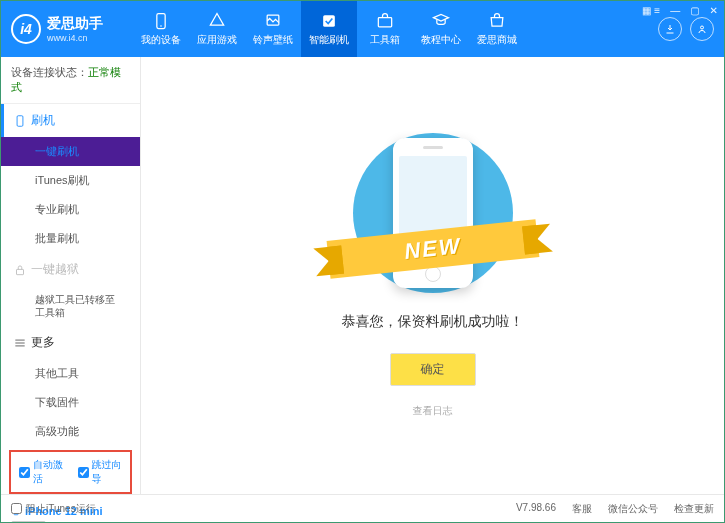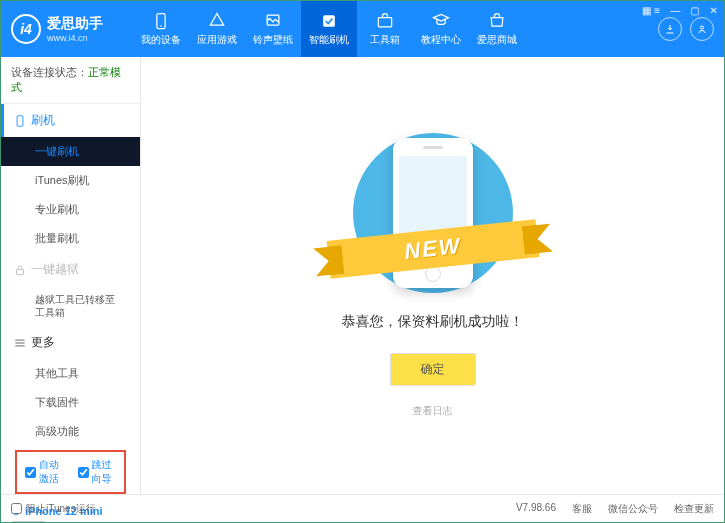--- a/index.html
+++ b/index.html
@@ -20,25 +20,25 @@
 .accticons{display:flex;gap:8px;margin-left:10px;align-items:center}
 .accticons .circ{width:24px;height:24px;border:1.5px solid rgba(255,255,255,.7);border-radius:50%;display:flex;align-items:center;justify-content:center}
 .body{flex:1;display:flex;min-height:0}
 .sidebar{width:140px;border-right:1px solid #e8e8e8;display:flex;flex-direction:column;font-size:11px;color:#333}
 .status{padding:8px 10px;font-size:11px;color:#555;border-bottom:1px solid #eee}
 .status b{color:#0a7d00;font-weight:normal}
 .sect{display:flex;align-items:center;gap:4px;padding:8px 12px;color:#333;font-size:12px}
 .sect.active-sect{color:#1a8cff;border-left:3px solid #1a8cff;padding-left:9px}
 .sect .ico{width:14px;height:14px;display:inline-flex;align-items:center;justify-content:center}
 .subitem{padding:7px 10px 7px 34px;color:#555;font-size:11px;cursor:pointer}
-.subitem.sel{background:#0f172a;color:#1a8cff}
+.subitem.sel{background:#4c1d95;color:#1a8cff}
 .subitem.trans{font-size:10px;line-height:1.3}
 .sect.lock{color:#bbb}
 .spacer{flex:1}
-.checks{padding:6px 8px;border:2px solid #e74c3c;margin:4px 14px;display:flex;gap:14px;font-size:10px;color:#1a8cff}
+.checks{padding:6px 8px;border:2px solid #e74c3c;margin:4px 8px;display:flex;gap:14px;font-size:10px;color:#1a8cff}
 .checks label{display:flex;align-items:center;gap:3px;cursor:pointer}
 .checks input{accent-color:#1a8cff;width:11px;height:11px}
 .device{padding:6px 10px}
 .device-name{color:#1a8cff;font-size:11px;font-weight:bold;display:flex;align-items:center;gap:4px}
 .device-badge{display:inline-block;border:1px solid #ccc;border-radius:2px;padding:1px 5px;font-size:9px;color:#888;margin-top:3px}
 .main{flex:1;display:flex;flex-direction:column;align-items:center;justify-content:center;position:relative}
 .phone-img{width:160px;height:160px;background:#4db8e8;border-radius:50%;display:flex;align-items:center;justify-content:center;position:relative;margin-bottom:20px}
 .phone{width:80px;height:150px;background:#fff;border-radius:12px;position:relative;box-shadow:0 4px 12px rgba(0,0,0,.2)}
 .phone:before{content:"";position:absolute;top:8px;left:50%;transform:translateX(-50%);width:20px;height:3px;background:#ddd;border-radius:2px}
 .phone:after{content:"";position:absolute;bottom:6px;left:50%;transform:translateX(-50%);width:14px;height:14px;border:1.5px solid #ddd;border-radius:50%}

